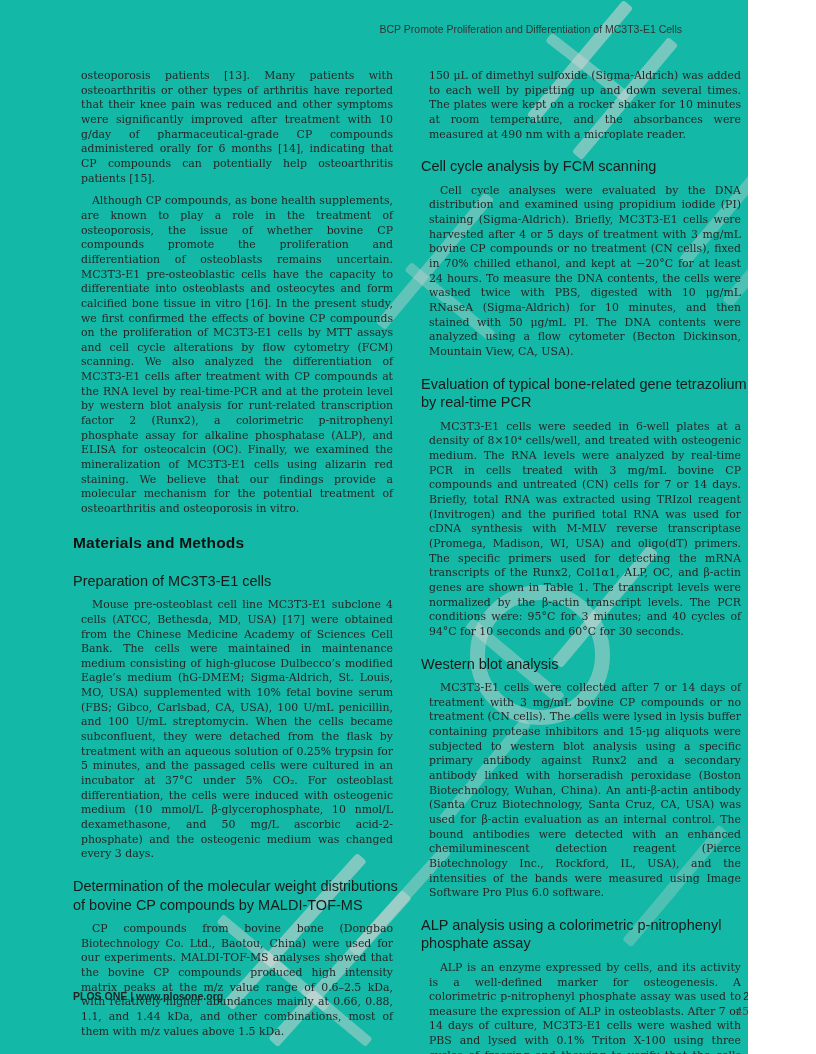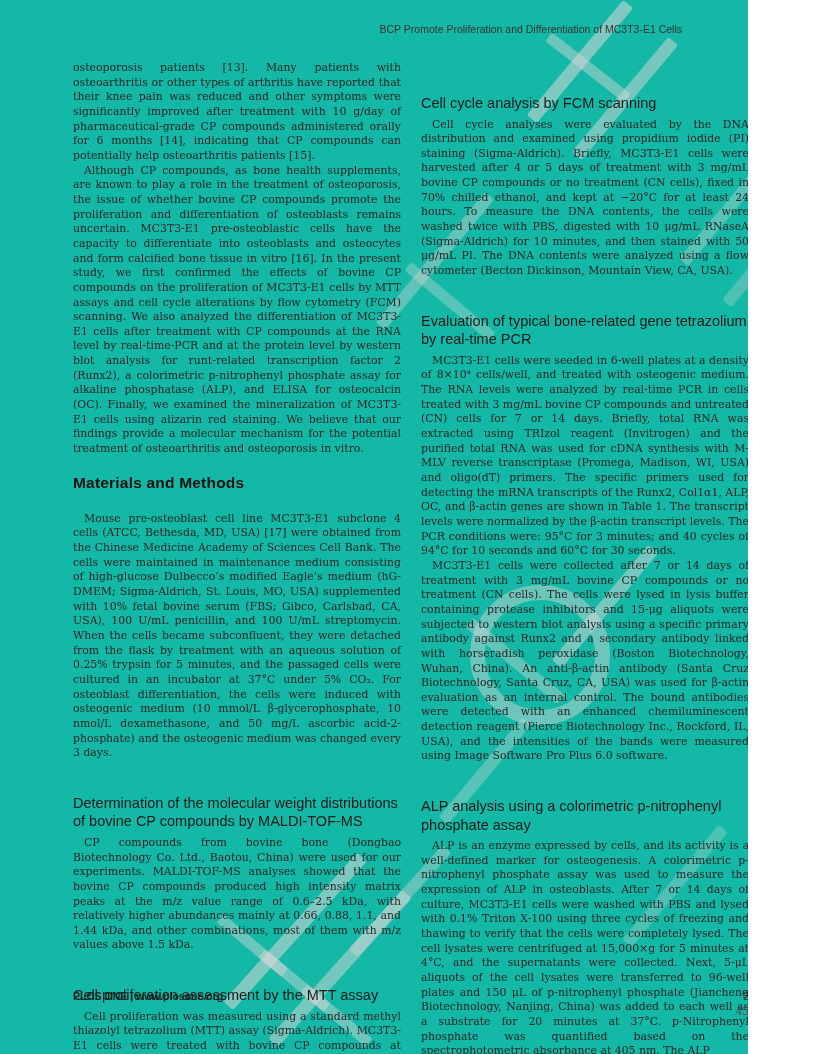--- a/index.html
+++ b/index.html
@@ -10,30 +10,30 @@
   .running-head{
     position:absolute;top:23px;right:66px;z-index:2;
     font-family:"Liberation Sans", sans-serif;font-size:10.5px;color:#333;
   }
   .columns{
     position:absolute;top:61px;left:73px;width:676px;z-index:2;
     display:flex;gap:20px;
   }
   .col{width:328px;}
   p.body{
-    font-size:10.9px;line-height:14.65px;text-align:justify;margin:0;color:#262626;
+    font-size:10.9px;line-height:14.65px;text-align:justify;margin:8px;color:#262626;
   }
   p.ind{text-indent:11px;}
   h1.mh{
     font-family:"Liberation Sans", sans-serif;font-size:15.5px;font-weight:bold;
     color:#111;margin:17px 0 20px 0;letter-spacing:0.2px;
   }
   h2.sh{
     font-family:"Liberation Sans", sans-serif;font-size:14.5px;font-weight:400;
-    color:#1a1a1a;margin:33px 0 5px 0;line-height:18.5px;
+    color:#1a1a1a;margin:15px 0 5px 0;line-height:18.5px;
   }
   .footer{
     position:absolute;left:73px;width:676px;top:990px;z-index:2;display:flex;align-items:flex-start;
     font-family:"Liberation Sans", sans-serif;font-size:10.5px;font-weight:bold;color:#222;
   }
   .footer .fl{flex:1;text-align:left;}
   .footer .fc{flex:0 0 auto;text-align:center;font-weight:normal;}
   .footer .fr{flex:1;text-align:right;}
   .stamp{
     position:absolute;left:73px;width:676px;top:1005px;z-index:2;text-align:right;
@@ -66,31 +66,34 @@
   <div class="wm" style="left:330px;top:895px;width:140px;height:12px;opacity:.4;transform:rotate(-48deg);"></div>
   <div class="wm" style="left:600px;top:880px;width:150px;height:12px;opacity:.3;transform:rotate(-50deg);"></div>
 
   <div class="running-head">BCP Promote Proliferation and Differentiation of MC3T3-E1 Cells</div>
 
   <div class="columns">
     <div class="col">
       <p class="body">osteoporosis patients [13]. Many patients with osteoarthritis or other types of arthritis have reported that their knee pain was reduced and other symptoms were significantly improved after treatment with 10 g/day of pharmaceutical-grade CP compounds administered orally for 6 months [14], indicating that CP compounds can potentially help osteoarthritis patients [15].</p>
       <p class="body ind">Although CP compounds, as bone health supplements, are known to play a role in the treatment of osteoporosis, the issue of whether bovine CP compounds promote the proliferation and differentiation of osteoblasts remains uncertain. MC3T3-E1 pre-osteoblastic cells have the capacity to differentiate into osteoblasts and osteocytes and form calcified bone tissue in vitro [16]. In the present study, we first confirmed the effects of bovine CP compounds on the proliferation of MC3T3-E1 cells by MTT assays and cell cycle alterations by flow cytometry (FCM) scanning. We also analyzed the differentiation of MC3T3-E1 cells after treatment with CP compounds at the RNA level by real-time-PCR and at the protein level by western blot analysis for runt-related transcription factor 2 (Runx2), a colorimetric p-nitrophenyl phosphate assay for alkaline phosphatase (ALP), and ELISA for osteocalcin (OC). Finally, we examined the mineralization of MC3T3-E1 cells using alizarin red staining. We believe that our findings provide a molecular mechanism for the potential treatment of osteoarthritis and osteoporosis in vitro.</p>
       <h1 class="mh">Materials and Methods</h1>
+      <h2 class="sh">Preparation of MC3T3-E1 cells</h2>
       <p class="body ind">Mouse pre-osteoblast cell line MC3T3-E1 subclone 4 cells (ATCC, Bethesda, MD, USA) [17] were obtained from the Chinese Medicine Academy of Sciences Cell Bank. The cells were maintained in maintenance medium consisting of high-glucose Dulbecco’s modified Eagle’s medium (hG-DMEM; Sigma-Aldrich, St. Louis, MO, USA) supplemented with 10% fetal bovine serum (FBS; Gibco, Carlsbad, CA, USA), 100 U/mL penicillin, and 100 U/mL streptomycin. When the cells became subconfluent, they were detached from the flask by treatment with an aqueous solution of 0.25% trypsin for 5 minutes, and the passaged cells were cultured in an incubator at 37°C under 5% CO₂. For osteoblast differentiation, the cells were induced with osteogenic medium (10 mmol/L β-glycerophosphate, 10 nmol/L dexamethasone, and 50 mg/L ascorbic acid-2-phosphate) and the osteogenic medium was changed every 3 days.</p>
       <h2 class="sh">Determination of the molecular weight distributions of bovine CP compounds by MALDI-TOF-MS</h2>
       <p class="body ind">CP compounds from bovine bone (Dongbao Biotechnology Co. Ltd., Baotou, China) were used for our experiments. MALDI-TOF-MS analyses showed that the bovine CP compounds produced high intensity matrix peaks at the m/z value range of 0.6–2.5 kDa, with relatively higher abundances mainly at 0.66, 0.88, 1.1, and 1.44 kDa, and other combinations, most of them with m/z values above 1.5 kDa.</p>
       <h2 class="sh">Cell proliferation assessment by the MTT assay</h2>
       <p class="body ind">Cell proliferation was measured using a standard methyl thiazolyl tetrazolium (MTT) assay (Sigma-Aldrich). MC3T3-E1 cells were treated with bovine CP compounds at concentrations of 0–6 mg/mL in hG-DMEM with 10% FBS. MC3T3-E1 cells after the third passage were seeded in 96-well plates at a density of 3×10³ cells/well with six duplicate wells per treatment, and cultured for 3, 5, and 7 days with the above CP concentrations. MTT reagent (5 mg/mL) was added to each well and incubated for 4–6 hours. Each mixture was then carefully removed and</p>
     </div>
     <div class="col">
+      <p class="body">150 μL of dimethyl sulfoxide (Sigma-Aldrich) was added to each well by pipetting up and down several times. The plates were kept on a rocker shaker for 10 minutes at room temperature, and the absorbances were measured at 490 nm with a microplate reader.</p>
       <h2 class="sh">Cell cycle analysis by FCM scanning</h2>
       <p class="body ind">Cell cycle analyses were evaluated by the DNA distribution and examined using propidium iodide (PI) staining (Sigma-Aldrich). Briefly, MC3T3-E1 cells were harvested after 4 or 5 days of treatment with 3 mg/mL bovine CP compounds or no treatment (CN cells), fixed in 70% chilled ethanol, and kept at −20°C for at least 24 hours. To measure the DNA contents, the cells were washed twice with PBS, digested with 10 μg/mL RNaseA (Sigma-Aldrich) for 10 minutes, and then stained with 50 μg/mL PI. The DNA contents were analyzed using a flow cytometer (Becton Dickinson, Mountain View, CA, USA).</p>
       <h2 class="sh">Evaluation of typical bone-related gene tetrazolium by real-time PCR</h2>
       <p class="body ind">MC3T3-E1 cells were seeded in 6-well plates at a density of 8×10⁴ cells/well, and treated with osteogenic medium. The RNA levels were analyzed by real-time PCR in cells treated with 3 mg/mL bovine CP compounds and untreated (CN) cells for 7 or 14 days. Briefly, total RNA was extracted using TRIzol reagent (Invitrogen) and the purified total RNA was used for cDNA synthesis with M-MLV reverse transcriptase (Promega, Madison, WI, USA) and oligo(dT) primers. The specific primers used for detecting the mRNA transcripts of the Runx2, Col1α1, ALP, OC, and β-actin genes are shown in Table 1. The transcript levels were normalized by the β-actin transcript levels. The PCR conditions were: 95°C for 3 minutes; and 40 cycles of 94°C for 10 seconds and 60°C for 30 seconds.</p>
+      <h2 class="sh">Western blot analysis</h2>
       <p class="body ind">MC3T3-E1 cells were collected after 7 or 14 days of treatment with 3 mg/mL bovine CP compounds or no treatment (CN cells). The cells were lysed in lysis buffer containing protease inhibitors and 15-μg aliquots were subjected to western blot analysis using a specific primary antibody against Runx2 and a secondary antibody linked with horseradish peroxidase (Boston Biotechnology, Wuhan, China). An anti-β-actin antibody (Santa Cruz Biotechnology, Santa Cruz, CA, USA) was used for β-actin evaluation as an internal control. The bound antibodies were detected with an enhanced chemiluminescent detection reagent (Pierce Biotechnology Inc., Rockford, IL, USA), and the intensities of the bands were measured using Image Software Pro Plus 6.0 software.</p>
       <h2 class="sh">ALP analysis using a colorimetric p-nitrophenyl phosphate assay</h2>
       <p class="body ind">ALP is an enzyme expressed by cells, and its activity is a well-defined marker for osteogenesis. A colorimetric p-nitrophenyl phosphate assay was used to measure the expression of ALP in osteoblasts. After 7 or 14 days of culture, MC3T3-E1 cells were washed with PBS and lysed with 0.1% Triton X-100 using three cycles of freezing and thawing to verify that the cells were completely lysed. The cell lysates were centrifuged at 15,000×g for 5 minutes at 4°C, and the supernatants were collected. Next, 5-μL aliquots of the cell lysates were transferred to 96-well plates and 150 μL of p-nitrophenyl phosphate (Jiancheng Biotechnology, Nanjing, China) was added to each well as a substrate for 20 minutes at 37°C. p-Nitrophenyl phosphate was quantified based on the spectrophotometric absorbance at 405 nm. The ALP</p>
     </div>
   </div>
 
   <div class="footer">
     <span class="fl">PLOS ONE | www.plosone.org</span>
     <span class="fc">2</span>
   </div>

